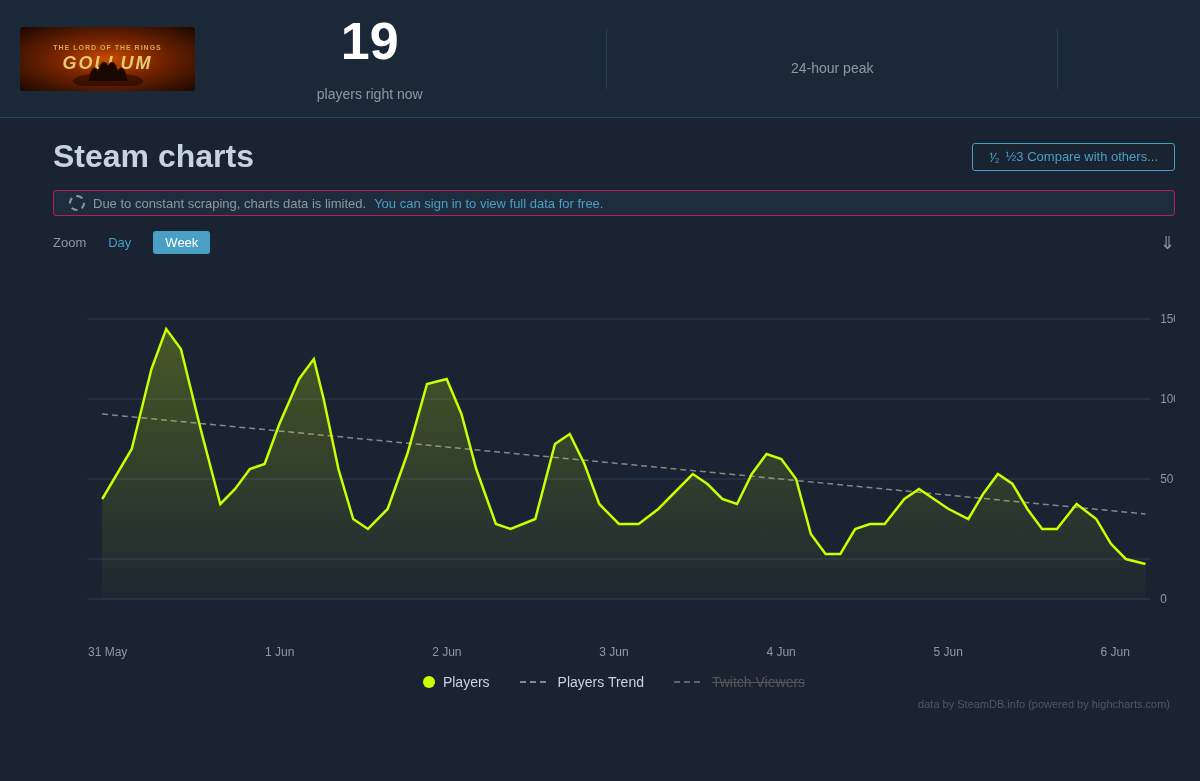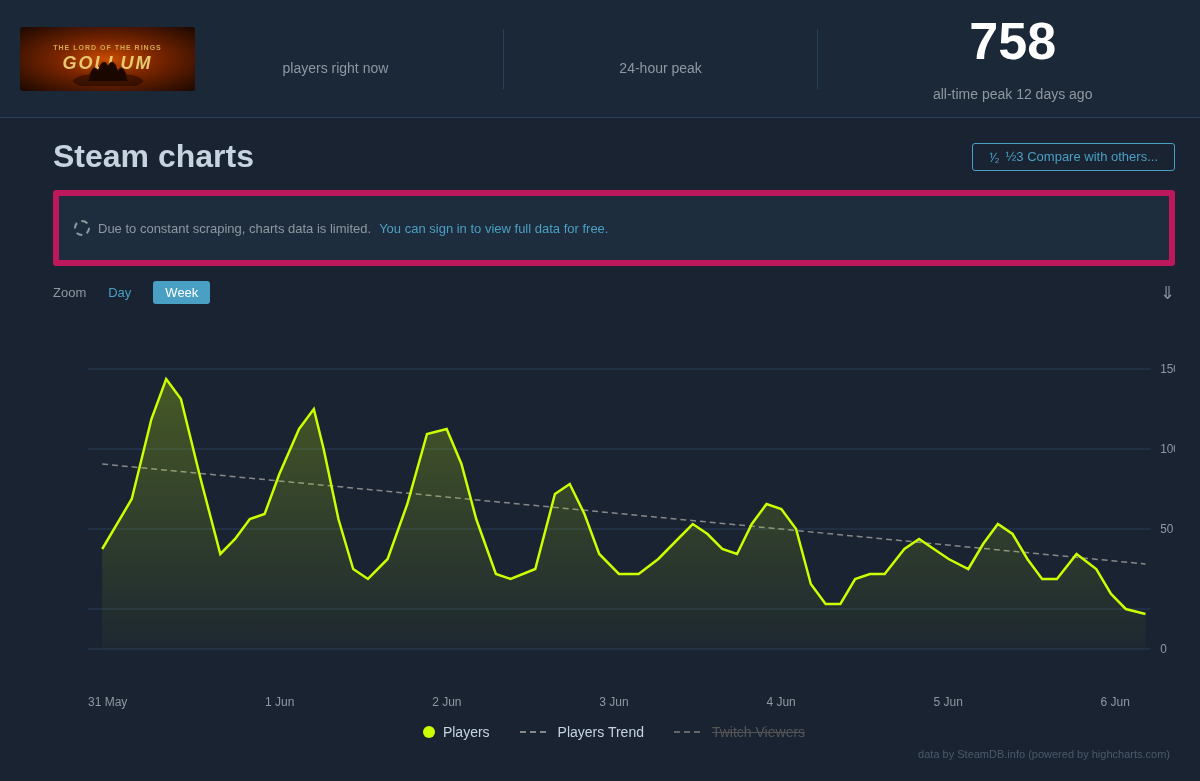--- a/index.html
+++ b/index.html
@@ -112,23 +112,23 @@
       border-radius: 3px;
       font-size: 13px;
       cursor: pointer;
       display: flex;
       align-items: center;
       gap: 6px;
     }
 
     .notice-bar {
       background-color: #1e2d3d;
-      border: 6px solid #be185d;
+      border: 1px solid #be185d;
       border-radius: 3px;
-      padding: 24px 15px;
+      padding: 4px 15px;
       margin-bottom: 15px;
       font-size: 13px;
       color: #8f98a0;
       display: flex;
       align-items: center;
       gap: 8px;
     }
     .notice-icon {
       width: 16px;
       height: 16px;
@@ -247,31 +247,28 @@
 
       <svg width="80" height="30" viewBox="0 0 80 30" style="position:absolute;bottom:5px;">
         <ellipse cx="40" cy="25" rx="35" ry="8" fill="#00000066"></ellipse>
         <path d="M20,25 Q25,5 30,15 Q35,0 40,10 Q45,0 50,15 Q55,5 60,25" fill="#1a0800" stroke="#3d1200" stroke-width="1"></path>
       </svg>
     </div>
   </div>
 
   <div class="stats-container">
     <div class="stat-item">
+      <div class="stat-number">19</div>
       <div class="stat-label">players right now</div>
     </div>
     <div class="stat-divider"></div>
     <div class="stat-item">
       <div class="stat-label">24-hour peak</div>
     </div>
     <div class="stat-divider"></div>
-    <div class="stat-item">
-      <div class="stat-number">758</div>
-      <div class="stat-label">all-time peak 12 days ago</div>
-    </div>
   </div>
 </div>
 
 <div class="main-content">
 
   <div class="charts-header">
     <h1 class="charts-title">Steam charts</h1>
     <button class="compare-btn">
       <span>⅟₂</span>
       <span>½3 Compare with others...</span>

